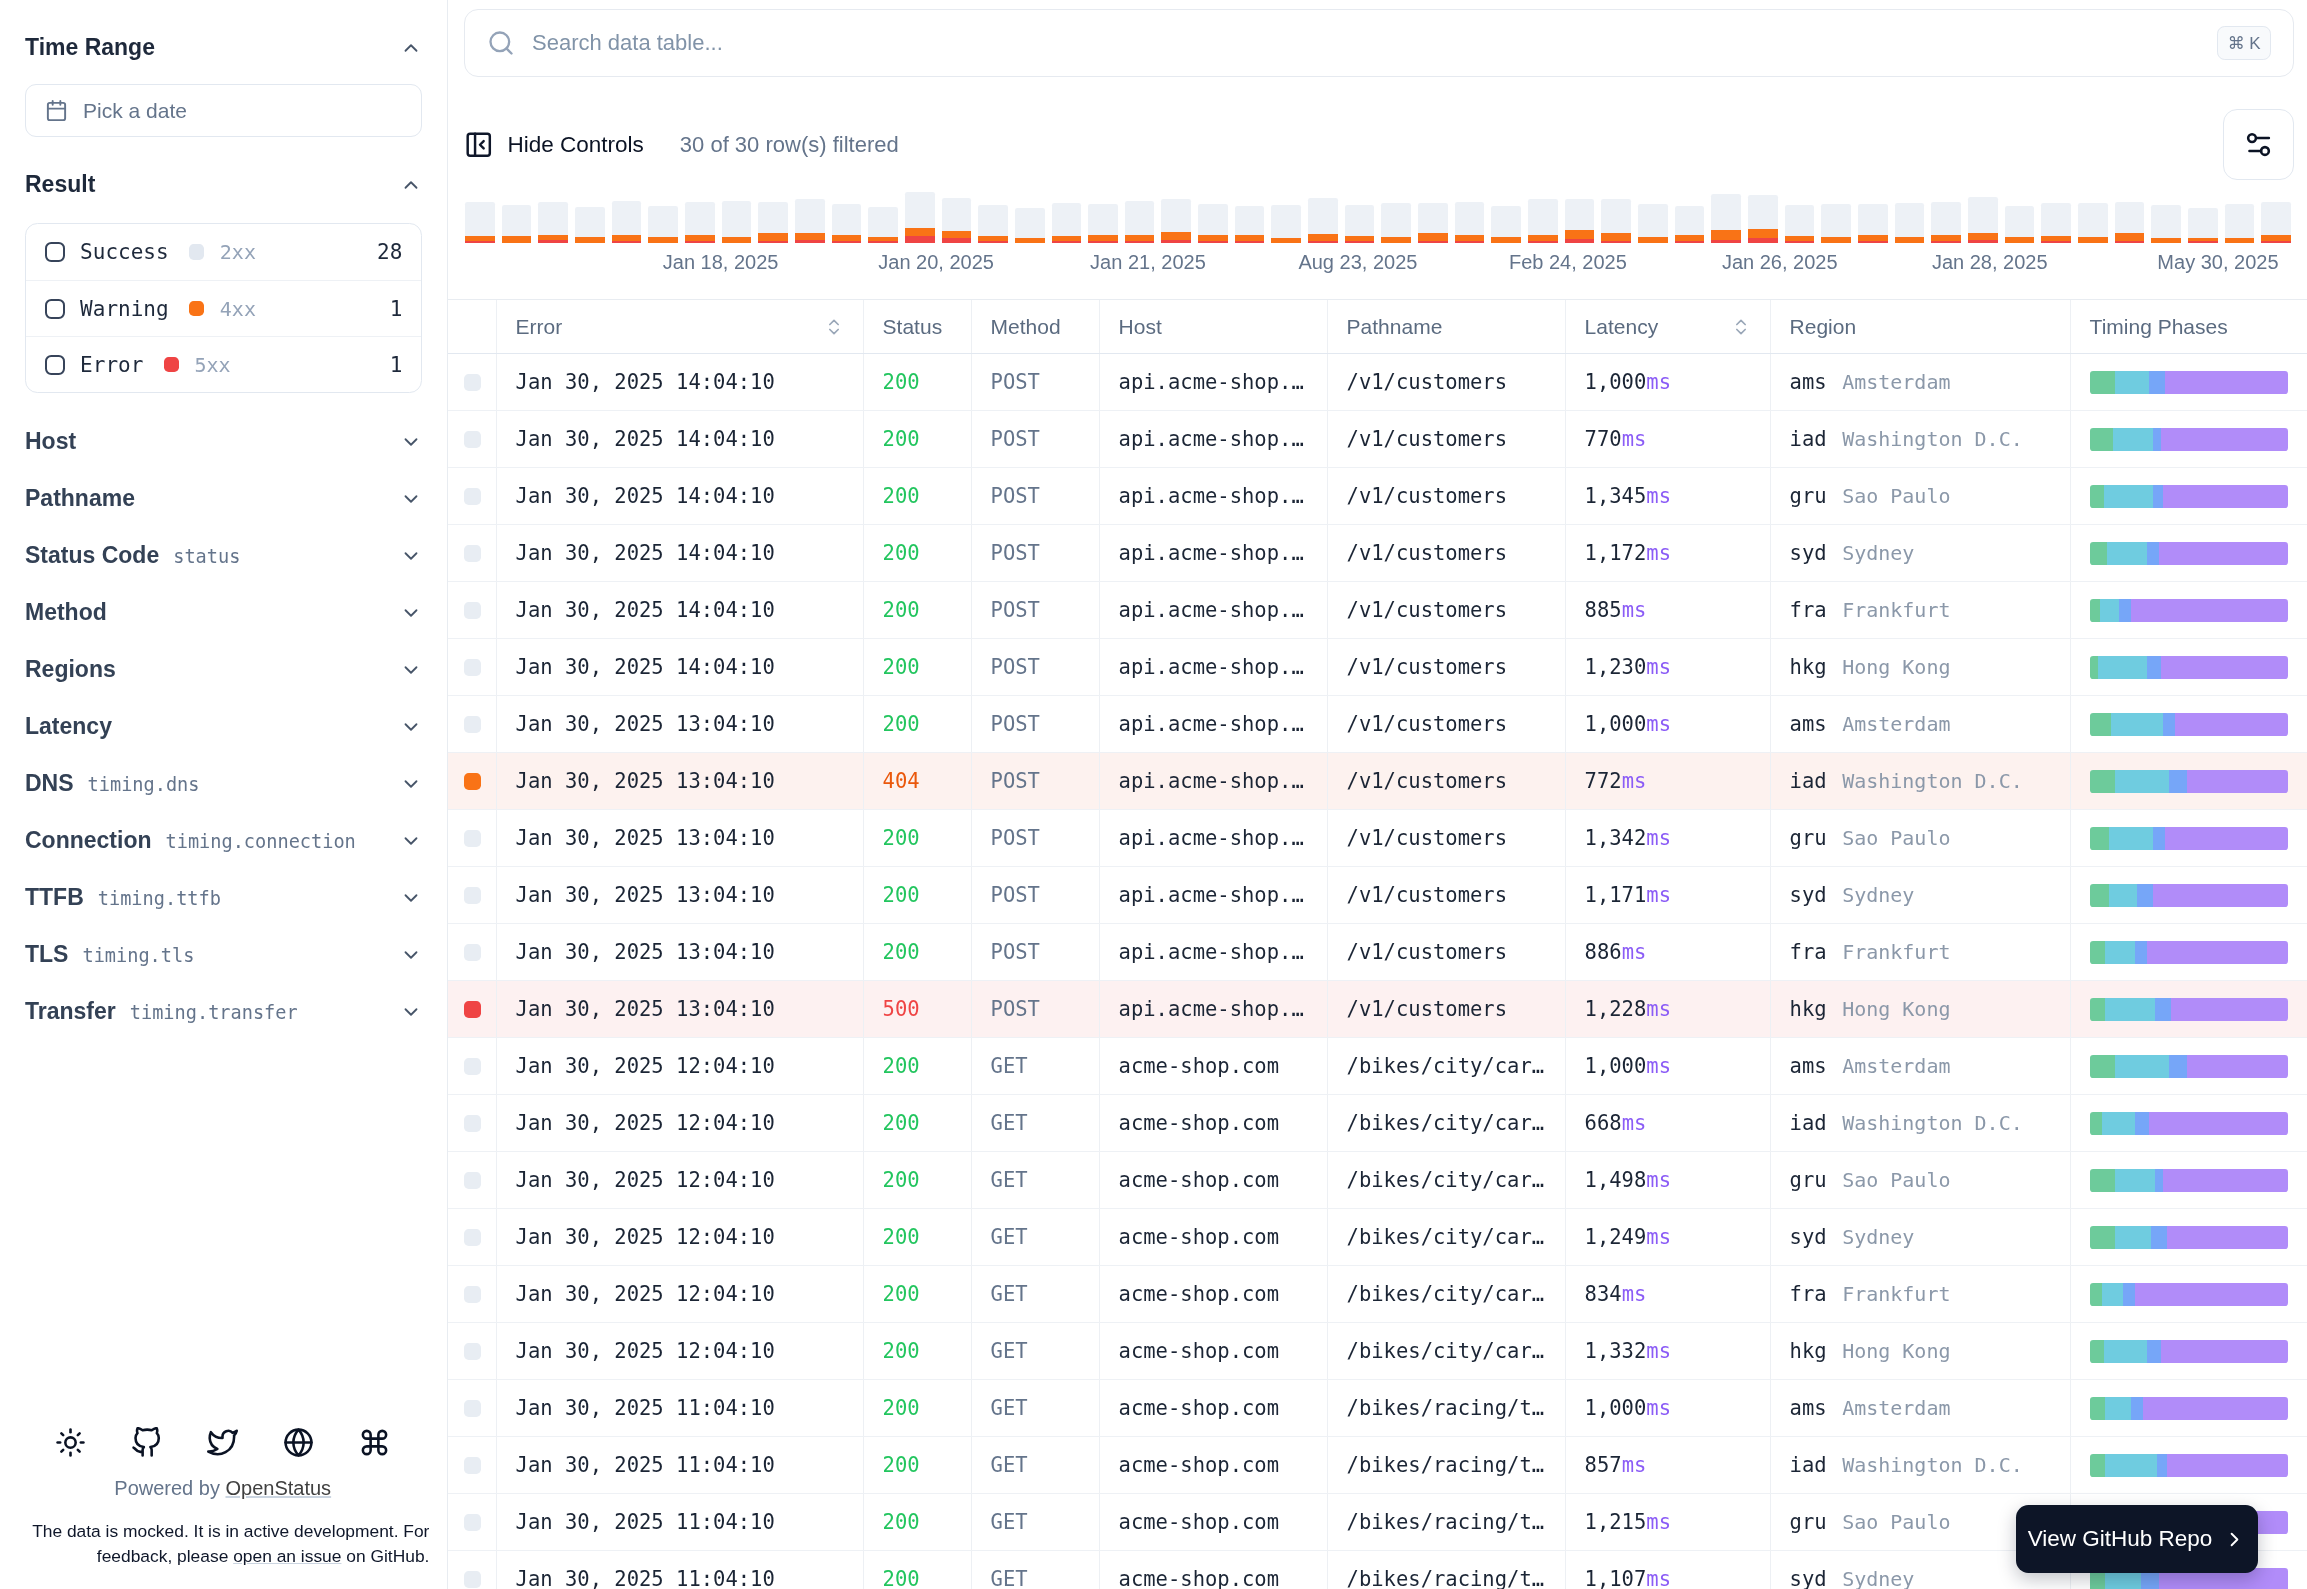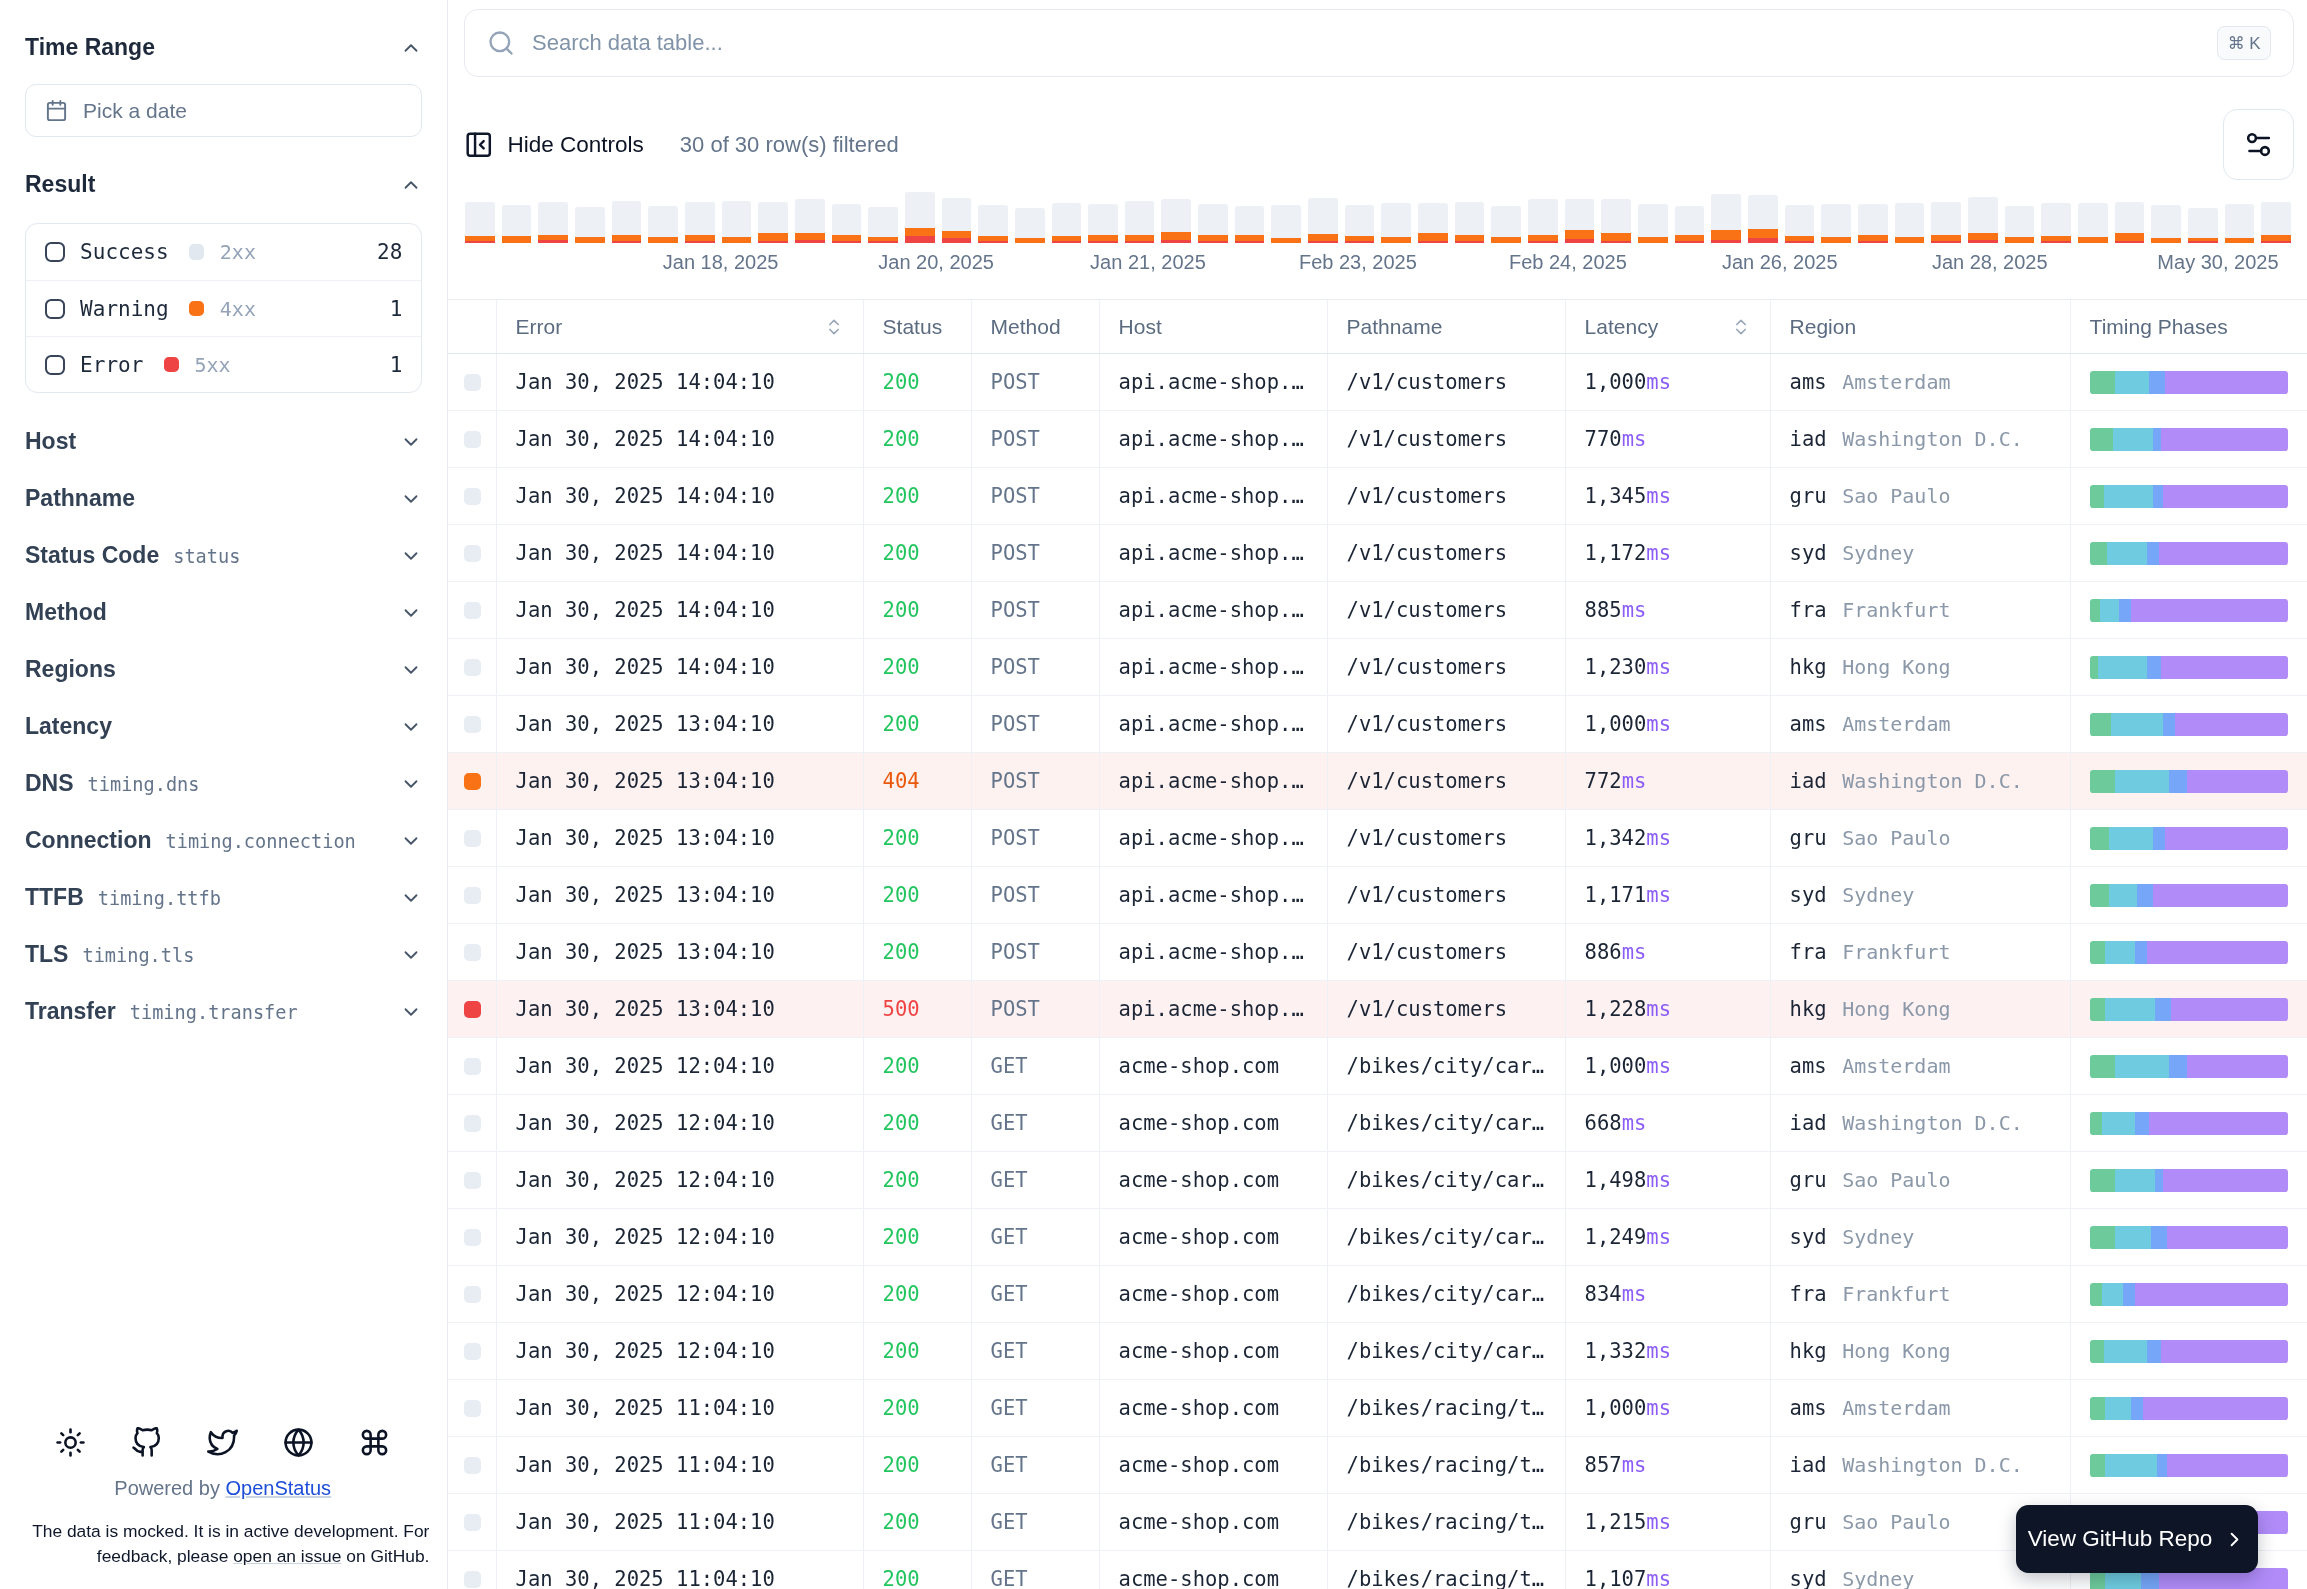--- a/index.html
+++ b/index.html
@@ -29,21 +29,21 @@
   .rcount { margin-left:auto; font-family:"DejaVu Sans Mono", monospace; font-size:21px; color:#1e293b; }
   .filter-list { margin-top:20px; }
   .filter-item { height:57px; display:flex; align-items:center; justify-content:space-between; cursor:pointer; }
   .flabel { font-size:23px; font-weight:700; color:#334155; display:flex; align-items:baseline; gap:14px; }
   .ftag { font-family:"DejaVu Sans Mono", monospace; font-size:18.6px; font-weight:400; color:#64748b; }
   .sidebar-footer { position:absolute; bottom:20px; left:0; right:1.6px; display:flex;
     flex-direction:column; align-items:center; gap:18.6px; }
   .foot-icons { display:flex; align-items:center; gap:45px; color:#0b1324; }
   .foot-icons .fbtn { cursor:pointer; }
   .powered { font-size:20px; color:#64748b; }
-  .powered a { color:#1d4ed8; text-decoration:underline; text-decoration-color:#cbd5e1; cursor:pointer; }
+  .powered a { color:#404040; text-decoration:underline; text-decoration-color:#cbd5e1; cursor:pointer; }
   .disclaimer { font-size:17.4px; color:#0f172a; text-align:right; line-height:1.45; padding:0 16px; }
   .disclaimer u { text-decoration-color:#cbd5e1; cursor:pointer; }
 
   
   .searchbar { position:absolute; left:464px; top:9.3px; width:1830px; height:68px;
     border:1.6px solid #e6eaf0; border-radius:14px; display:flex; align-items:center;
     gap:17px; padding:0 22px; background:#fff; }
   .searchbar input { flex:1; border:none; outline:none; font-size:22px; color:#334155;
     font-family:"Liberation Sans", sans-serif; background:transparent; }
   .searchbar input::placeholder { color:#8193a8; }
@@ -568,21 +568,21 @@
       <div class="tl-bar">
         <span class="tl-gray" style="height:33px"></span>
         <span class="tl-orange" style="height:6.2px"></span>
         <span class="tl-red" style="height:1.6px"></span>
       </div>
     </div>
   <div class="tl-labels">
       <span class="tl-label" style="left: 14%;">Jan 18, 2025</span>
       <span class="tl-label" style="left: 25.8%;">Jan 20, 2025</span>
       <span class="tl-label" style="left: 37.4%;">Jan 21, 2025</span>
-      <span class="tl-label" style="left: 48.9%;">Feb 23, 2025</span>
+      <span class="tl-label" style="left: 48.9%;">Aug 23, 2025</span>
       <span class="tl-label" style="left: 60.4%;">Feb 24, 2025</span>
       <span class="tl-label" style="left: 72%;">Jan 26, 2025</span>
       <span class="tl-label" style="left: 83.5%;">Jan 28, 2025</span>
       <span class="tl-label" style="left: 96%;">May 30, 2025</span>
     </div>
 </div>
 
 <div class="table">
   <div class="tgrid thead">
       <div class="th">

